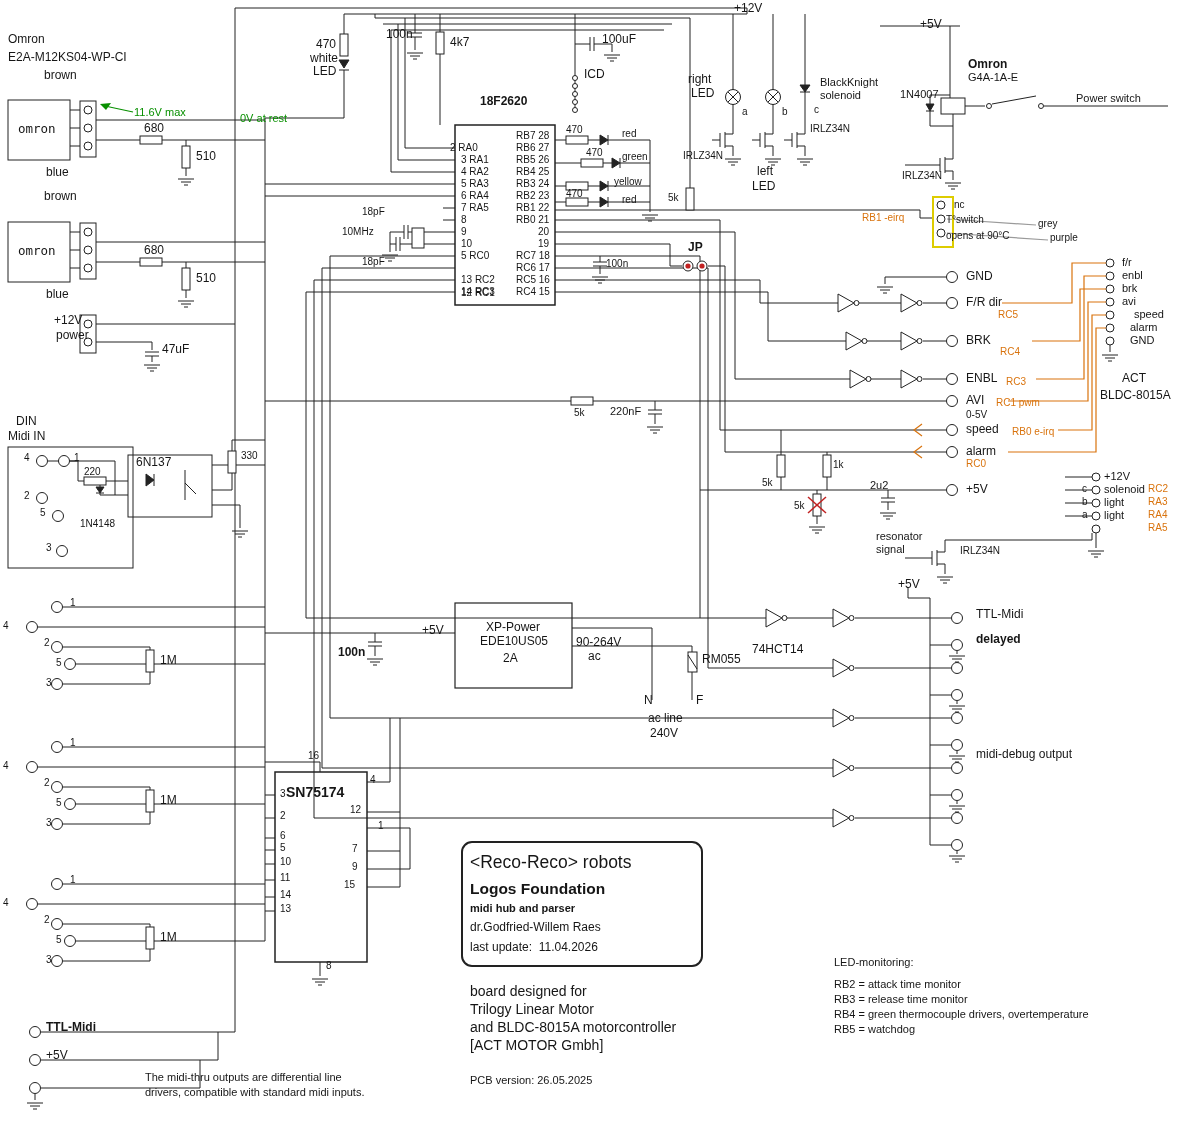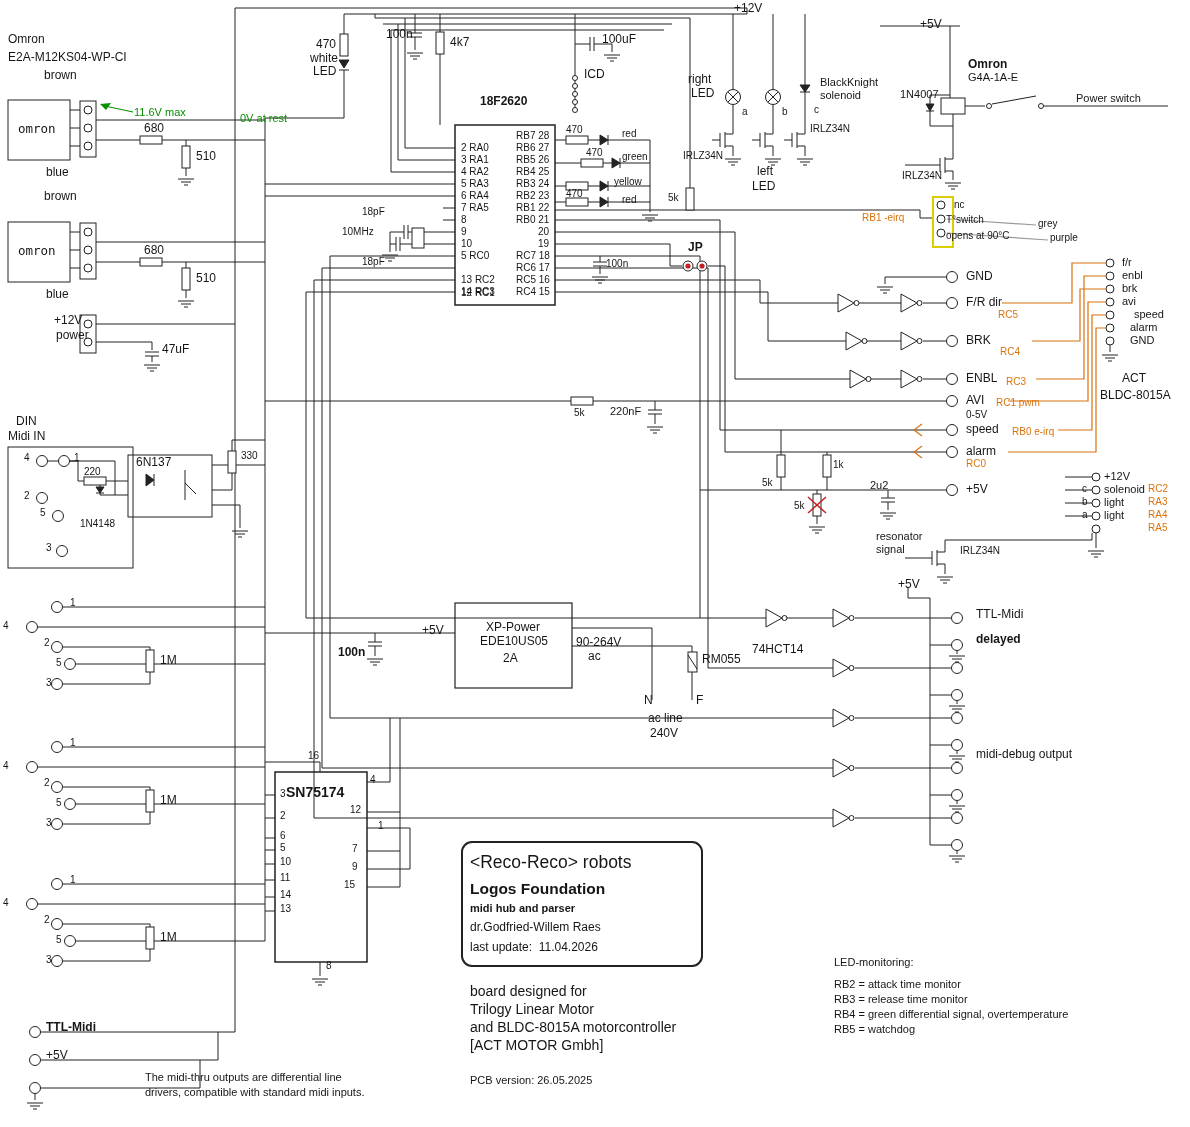--- a/index.html
+++ b/index.html
@@ -328,21 +328,21 @@
       <span class="lb" style="left: 56px; top: 329px;">power</span>
       <span class="lb" style="left: 162px; top: 343px;">47uF</span>
       <span class="lb" style="left: 316px; top: 38px;">470</span>
       <span class="lb" style="left: 310px; top: 52px;">white</span>
       <span class="lb" style="left: 313px; top: 65px;">LED</span>
       <span class="lb" style="left: 386px; top: 28px;">100n</span>
       <span class="lb" style="left: 450px; top: 36px;">4k7</span>
       <span class="lb" style="left: 602px; top: 33px;">100uF</span>
       <span class="lb" style="left: 584px; top: 68px;">ICD</span>
       <span class="lb b" style="left: 480px; top: 95px;">18F2620</span>
-      <span class="lb s" style="left: 461px; top: 142px;">2 RA0</span>
+      <span class="lb s" style="left: 450px; top: 142px;">2 RA0</span>
       <span class="lb s" style="left: 461px; top: 154px;">3 RA1</span>
       <span class="lb s" style="left: 461px; top: 166px;">4 RA2</span>
       <span class="lb s" style="left: 461px; top: 178px;">5 RA3</span>
       <span class="lb s" style="left: 461px; top: 190px;">6 RA4</span>
       <span class="lb s" style="left: 461px; top: 202px;">7 RA5</span>
       <span class="lb s" style="left: 461px; top: 214px;">8</span>
       <span class="lb s" style="left: 461px; top: 226px;">9</span>
       <span class="lb s" style="left: 461px; top: 238px;">10</span>
       <span class="lb s" style="left: 461px; top: 250px;">5 RC0</span>
       <span class="lb s" style="left: 461px; top: 262px; margin-top: 25px;">12 RC1</span>
@@ -510,21 +510,21 @@
       <span class="lb" style="left: 470px; top: 921px;">dr.Godfried-Willem Raes</span>
       <span class="lb" style="left: 470px; top: 941px;">last update:  11.04.2026</span>
       <span class="lb md" style="left: 470px; top: 983px;">board designed for</span>
       <span class="lb md" style="left: 470px; top: 1001px;">Trilogy Linear Motor</span>
       <span class="lb md" style="left: 470px; top: 1019px;">and BLDC-8015A motorcontroller</span>
       <span class="lb md" style="left: 470px; top: 1037px;">[ACT MOTOR Gmbh]</span>
       <span class="lb s11" style="left: 470px; top: 1074px;">PCB version: 26.05.2025</span>
       <span class="lb s11" style="left: 834px; top: 956px;">LED-monitoring:</span>
       <span class="lb s11" style="left: 834px; top: 978px;">RB2 = attack time monitor</span>
       <span class="lb s11" style="left: 834px; top: 993px;">RB3 = release time monitor</span>
-      <span class="lb s11" style="left: 834px; top: 1008px;">RB4 = green differential signal, overtemperature</span>
+      <span class="lb s11" style="left: 834px; top: 1008px;">RB4 = green thermocouple drivers, overtemperature</span>
       <span class="lb s11" style="left: 834px; top: 1023px;">RB5 = watchdog</span>
       <span class="lb b" style="left: 46px; top: 1021px;">TTL-Midi</span>
       <span class="lb" style="left: 46px; top: 1049px;">+5V</span>
       <span class="lb s11" style="left: 145px; top: 1071px;">The midi-thru outputs are differential line</span>
       <span class="lb s11" style="left: 145px; top: 1086px;">drivers, compatible with standard midi inputs.</span>
       <span class="lb" style="left: 734px; top: 2px;">+12V</span>
       <span class="lb" style="left: 920px; top: 18px;">+5V</span>
     </div>
 </div>
 

